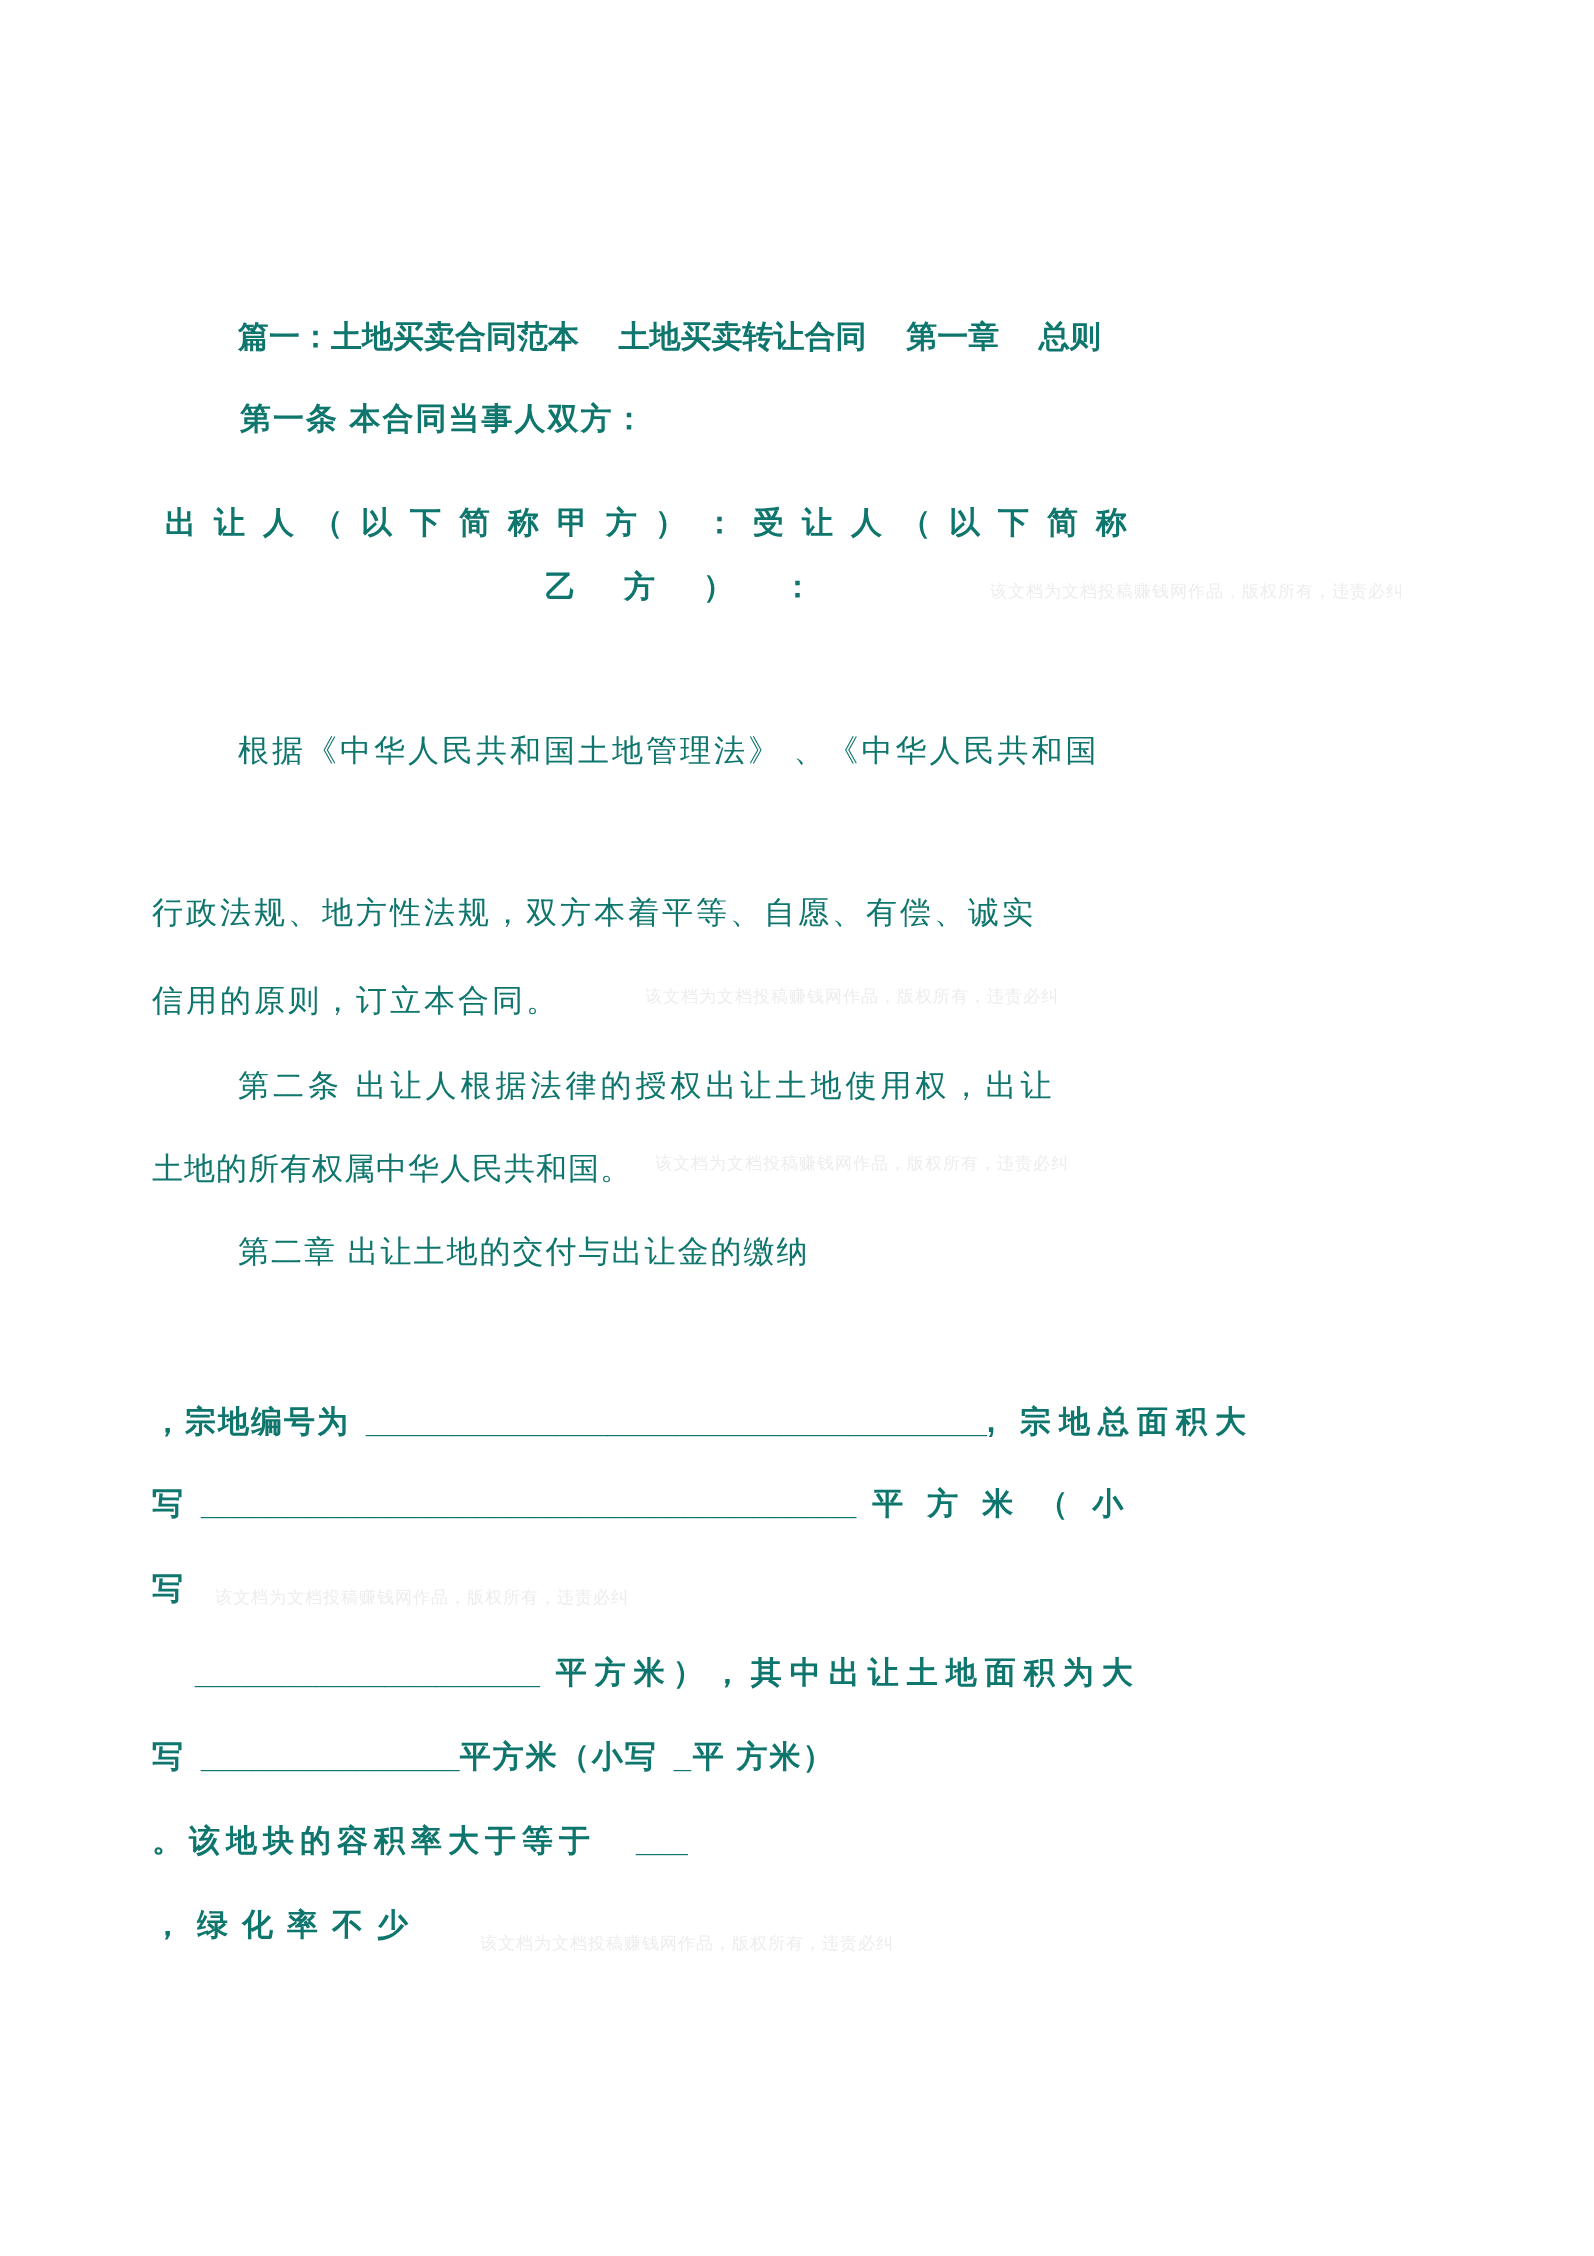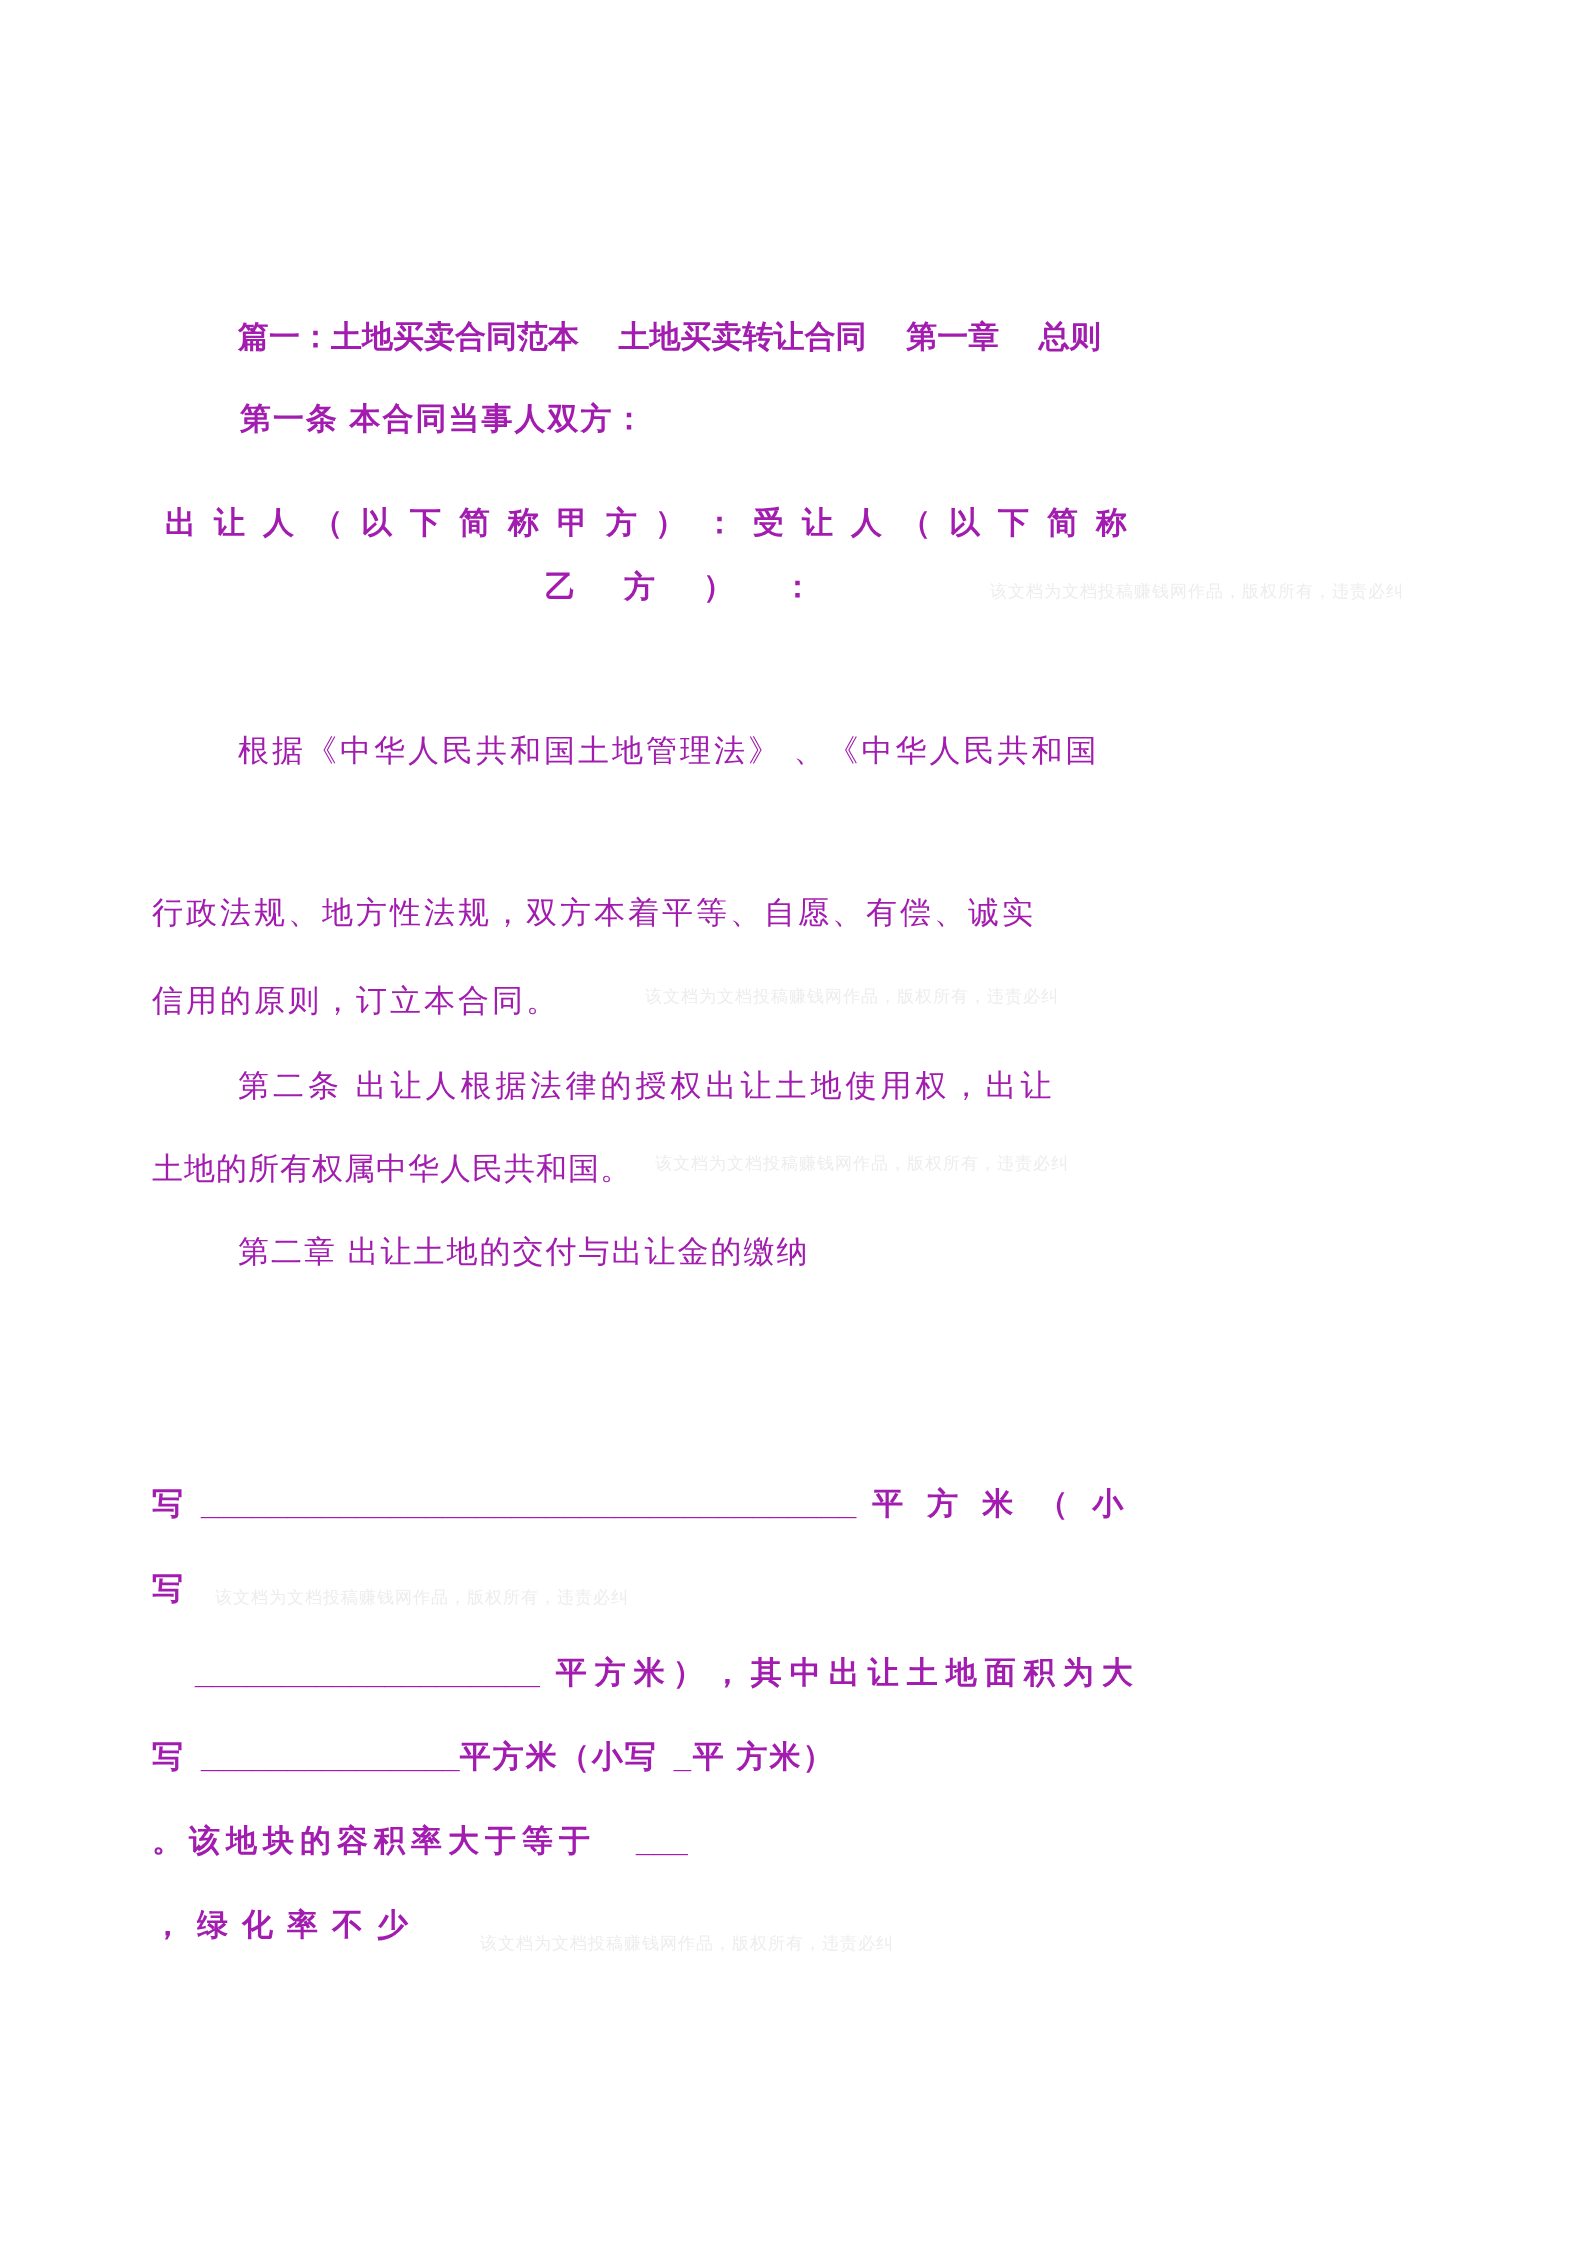--- a/index.html
+++ b/index.html
@@ -10,21 +10,21 @@
     font-family:"Liberation Sans","DejaVu Sans",sans-serif;
     color:#000;
     overflow:hidden;
   }
   .page{position:absolute;inset:0;}
   .line{
     position:absolute;
     white-space:nowrap;
     font-size:31px;
     line-height:44px;
-    color:#a21caf;
+    color:#0f766e;
   }
   .b{font-weight:700;}
   .title{
     position:absolute;
     top:198px;left:0;width:1120px;
     text-align:center;
     font-size:52px;
     font-weight:700;
     letter-spacing:1px;
     white-space:nowrap;
@@ -99,20 +99,23 @@
 
   <div class="line p-art2a">第二条 出让人根据法律的授权出让土地使用权，出让</div>
 
   <div class="line p-art2b">土地的所有权属中华人民共和国。</div>
 
   <div class="wm wm3">该文档为文档投稿赚钱网作品，版权所有，违责必纠</div>
 
   <div class="line p-chap2">第二章 出让土地的交付与出让金的缴纳</div>
 
 
+  <div class="line b p-art3b">
+    <span class="seg-pre">，宗地编号为</span><span class="seg-gap">____________________________________</span><span class="sp12">, 宗地总面积大</span>
+  </div>
 
   <div class="line b p-art3c">
     <span class="seg-pre">写</span><span class="seg-gap">______________________________________</span><span class="seg-gap sp24">平方米（小</span>
   </div>
 
   <div class="line b p-art3d">写</div>
 
   <div class="wm wm4">该文档为文档投稿赚钱网作品，版权所有，违责必纠</div>
 
   <div class="line b p-art3e">

